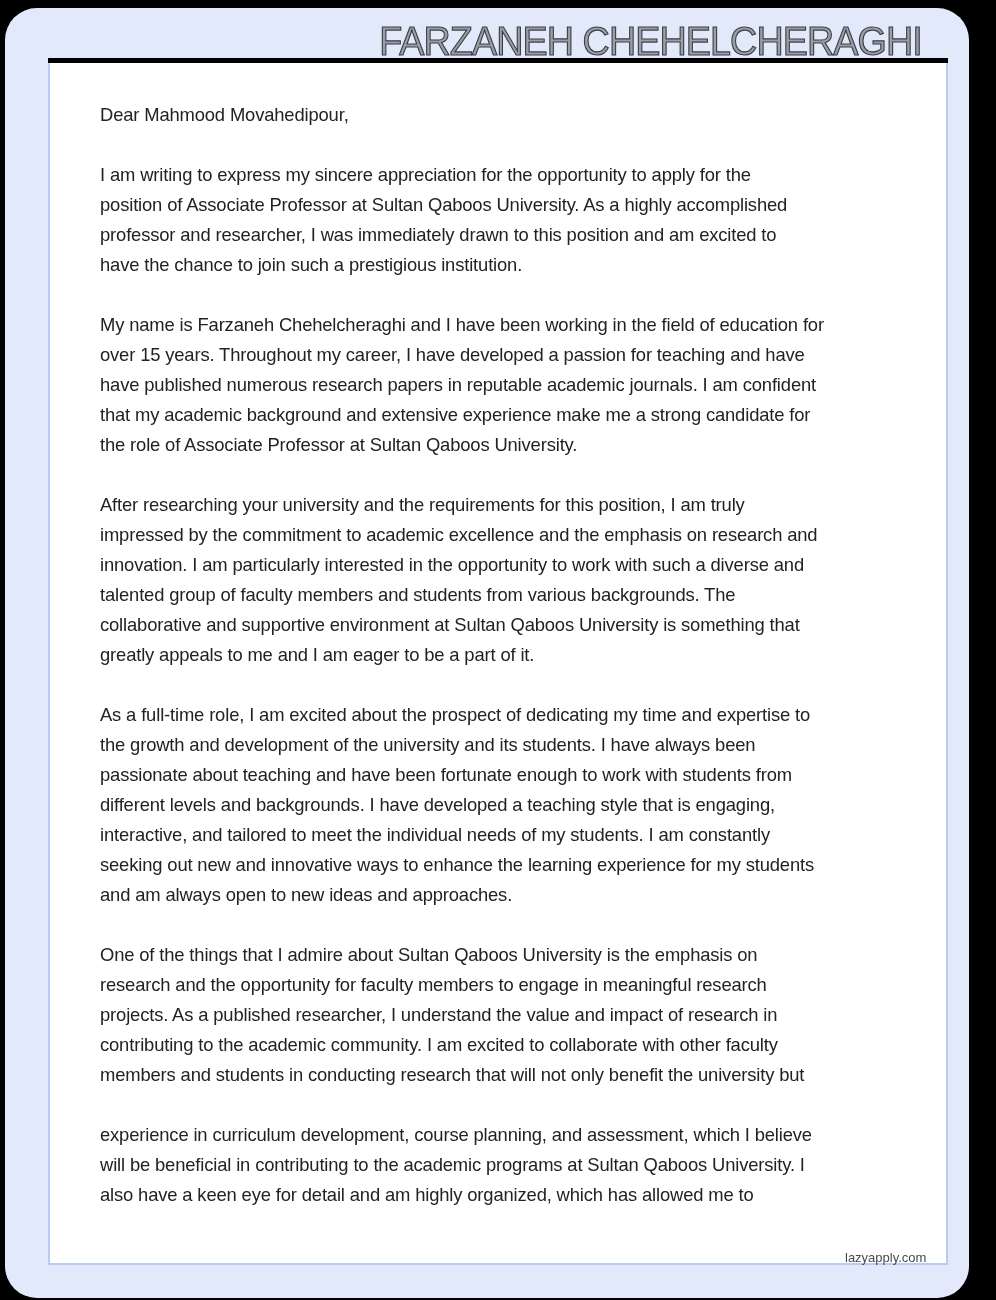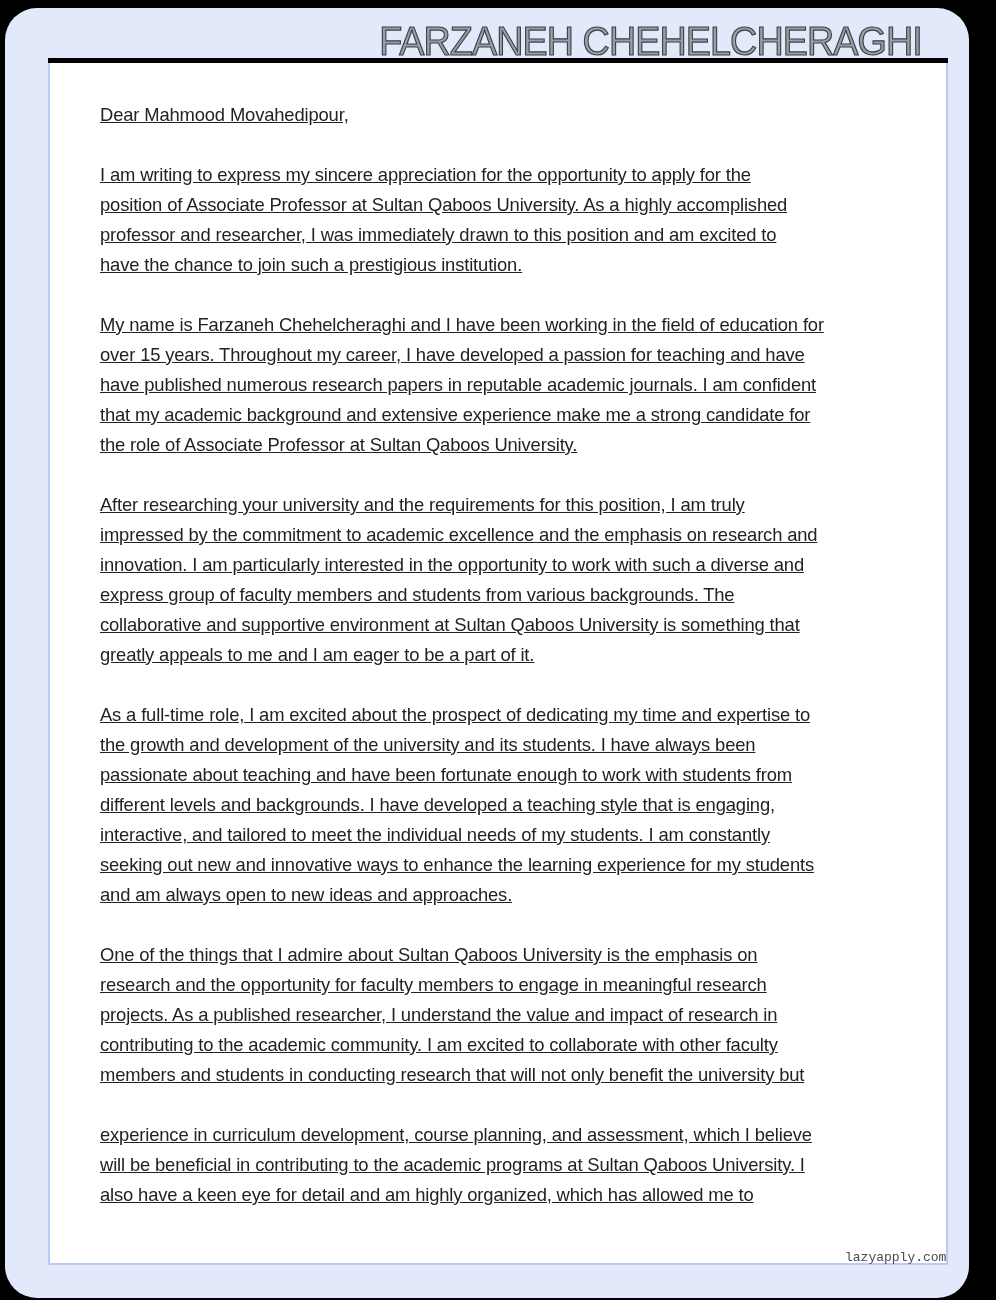--- a/index.html
+++ b/index.html
@@ -57,27 +57,27 @@
       left: 95px;
       top: 92px;
       width: 820px;
       font-family: "Liberation Sans", sans-serif;
       font-size: 18.4px;
       line-height: 30px;
       color: #222222;
       letter-spacing: -0.15px;
       z-index: 2;
     }
-    .letter p { margin: 0 0 30px 0; text-decoration: underline; }
+    .letter p { margin: 0 0 30px 0; }
     .letter .line { display: block; white-space: nowrap; }
     .watermark {
       position: absolute;
       left: 840px;
       top: 1242px;
-      font-family: Liberation Mono, monospace;
+      font-family: Liberation Sans, sans-serif;
       font-size: 13px;
       line-height: 16px;
       color: #4a4a4a;
       z-index: 3;
       white-space: nowrap;
     }
   </style>
 </head>
 <body>
 
@@ -103,21 +103,21 @@
       <span class="line">over 15 years. Throughout my career, I have developed a passion for teaching and have</span>
       <span class="line">have published numerous research papers in reputable academic journals. I am confident</span>
       <span class="line">that my academic background and extensive experience make me a strong candidate for</span>
       <span class="line">the role of Associate Professor at Sultan Qaboos University.</span>
     </p>
 
     <p>
       <span class="line">After researching your university and the requirements for this position, I am truly</span>
       <span class="line">impressed by the commitment to academic excellence and the emphasis on research and</span>
       <span class="line">innovation. I am particularly interested in the opportunity to work with such a diverse and</span>
-      <span class="line">express group of faculty members and students from various backgrounds. The</span>
+      <span class="line">talented group of faculty members and students from various backgrounds. The</span>
       <span class="line">collaborative and supportive environment at Sultan Qaboos University is something that</span>
       <span class="line">greatly appeals to me and I am eager to be a part of it.</span>
     </p>
 
     <p>
       <span class="line">As a full-time role, I am excited about the prospect of dedicating my time and expertise to</span>
       <span class="line">the growth and development of the university and its students. I have always been</span>
       <span class="line">passionate about teaching and have been fortunate enough to work with students from</span>
       <span class="line">different levels and backgrounds. I have developed a teaching style that is engaging,</span>
       <span class="line">interactive, and tailored to meet the individual needs of my students. I am constantly</span>

